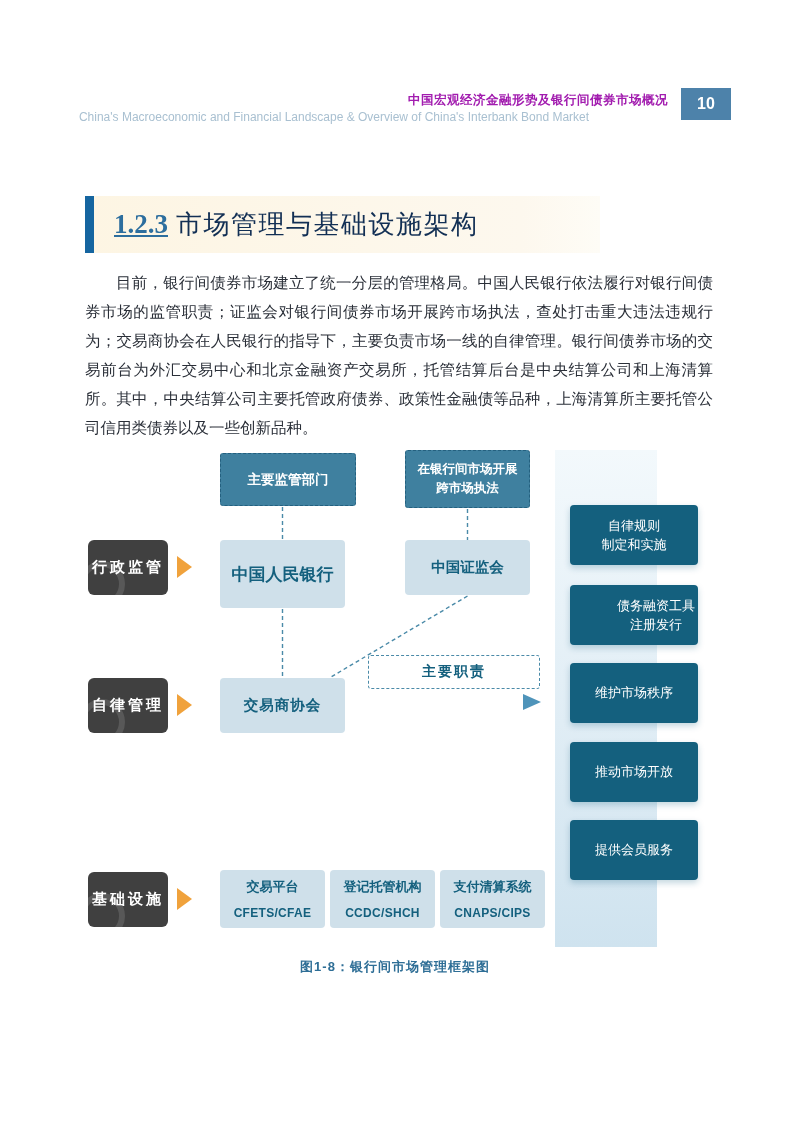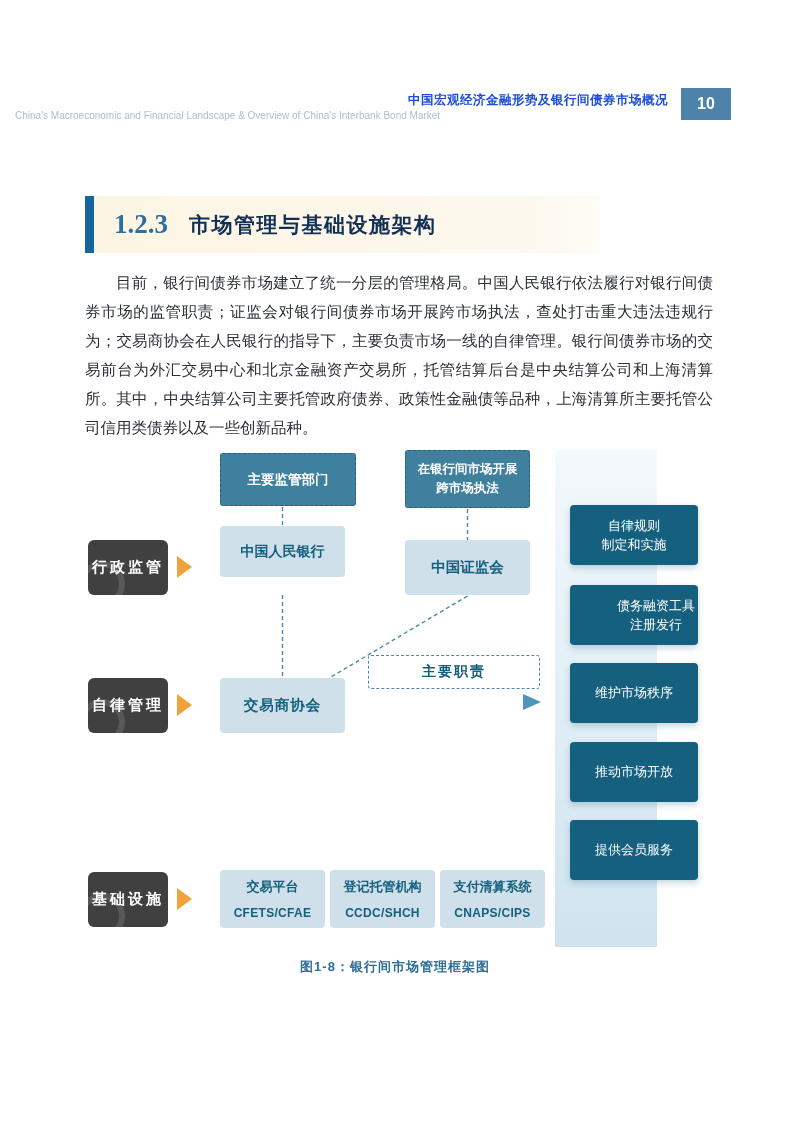--- a/index.html
+++ b/index.html
@@ -1,35 +1,35 @@
 <!DOCTYPE html>
 <html><head>
 <meta charset="utf-8">
 <style>
   html,body{margin:0;padding:0;background:#ffffff;}
   .page{position:relative;width:794px;height:1123px;background:#ffffff;overflow:hidden;
         font-family:"Liberation Sans","DejaVu Sans",sans-serif;}
 
   
   .header-zh{position:absolute;top:92px;left:0;width:668px;text-align:right;
-             color:#1d4ed8;font-size:12.5px;font-weight:bold;letter-spacing:.5px;}
-  .header-en{position:absolute;top:110px;left:0;width:668px;text-align:left;
-             color:#a9c0d1;font-size:10px;padding-left:15px;}
+             color:#a21caf;font-size:12.5px;font-weight:bold;letter-spacing:.5px;}
+  .header-en{position:absolute;top:110px;left:0;width:668px;text-align:center;
+             color:#a9c0d1;font-size:12px;}
   .page-num{position:absolute;top:88px;left:681px;width:50px;height:32px;background:#4d82aa;
             color:#fff;display:flex;align-items:center;justify-content:center;
             font-size:16px;font-weight:bold;}
 
   
   .title-block{position:absolute;top:196px;left:85px;width:515px;height:57px;
                background:linear-gradient(90deg,#fdf5e3 0%,#fdf8ee 85%,#fefcf6 100%);
                display:flex;align-items:center;}
   .accent-bar{width:9px;height:57px;background:#1565a0;margin-right:20px;flex:0 0 auto;}
   .sec-num{color:#2d6e9e;font-family:"Liberation Serif","DejaVu Serif",serif;
-           font-weight:bold;font-size:27px;margin-right:21px;}
-  .sec-title{color:#122f54;font-size:21px;font-weight:bold;letter-spacing:1.5px;}
+           font-weight:bold;font-size:27px;margin-right:8px;text-decoration:underline;}
+  .sec-title{color:#122f54;font-size:26px;font-weight:normal;letter-spacing:1.5px;}
 
   
   .body-para{position:absolute;top:268px;left:85px;width:628px;margin:0;
              font-size:15.5px;line-height:29px;color:#2a2f38;text-align:justify;text-indent:2em;}
 
   
   .diagram{position:absolute;top:450px;left:85px;width:620px;height:505px;}
   .grad-band{position:absolute;left:470px;top:0;width:102px;height:497px;
              background:linear-gradient(180deg,#f3f9fc 0%,#e0edf5 55%,#cfe3ef 100%);}
   .connectors{position:absolute;left:0;top:0;width:620px;height:505px;pointer-events:none;}
@@ -48,21 +48,21 @@
   .tri{position:absolute;width:0;height:0;border-top:11px solid transparent;
        border-bottom:11px solid transparent;border-left:15px solid #f0a23c;}
   .tri-1{left:92px;top:106px;} .tri-2{left:92px;top:244px;} .tri-3{left:92px;top:438px;}
 
   .dashed-top{background:#3f809f;color:#fff;border:1.5px dashed #24607f;border-radius:3px;}
   .top-left{left:135px;top:3px;width:136px;height:53px;font-size:13.5px;font-weight:bold;}
   .top-right{left:320px;top:0;width:125px;height:58px;font-size:12.5px;font-weight:bold;
              white-space:pre-line;line-height:1.5;}
 
   .blue-box{background:#cfe0ea;color:#14607e;font-weight:bold;border-radius:4px;}
-  .pboc{left:135px;top:76px;width:125px;height:51px;font-size:14px;}
+  .pboc{left:135px;top:90px;width:125px;height:68px;font-size:17px;}
   .csrc{left:320px;top:90px;width:125px;height:55px;font-size:14.5px;}
   .nafmii{left:135px;top:228px;width:125px;height:55px;font-size:14.5px;letter-spacing:1px;}
 
   .duties-title{left:283px;top:205px;width:172px;height:34px;background:#ffffff;
                 border:1.6px dashed #4a8aa8;border-radius:3px;color:#14607e;
                 font-weight:bold;font-size:14px;letter-spacing:2px;}
 
   .members{position:absolute;left:278px;top:268px;width:181px;height:82px;box-sizing:border-box;
            border:1.6px dashed #4a8aa8;border-radius:8px;background:#ffffff;
            display:flex;flex-direction:column;align-items:center;padding-top:7px;gap:5px;}

